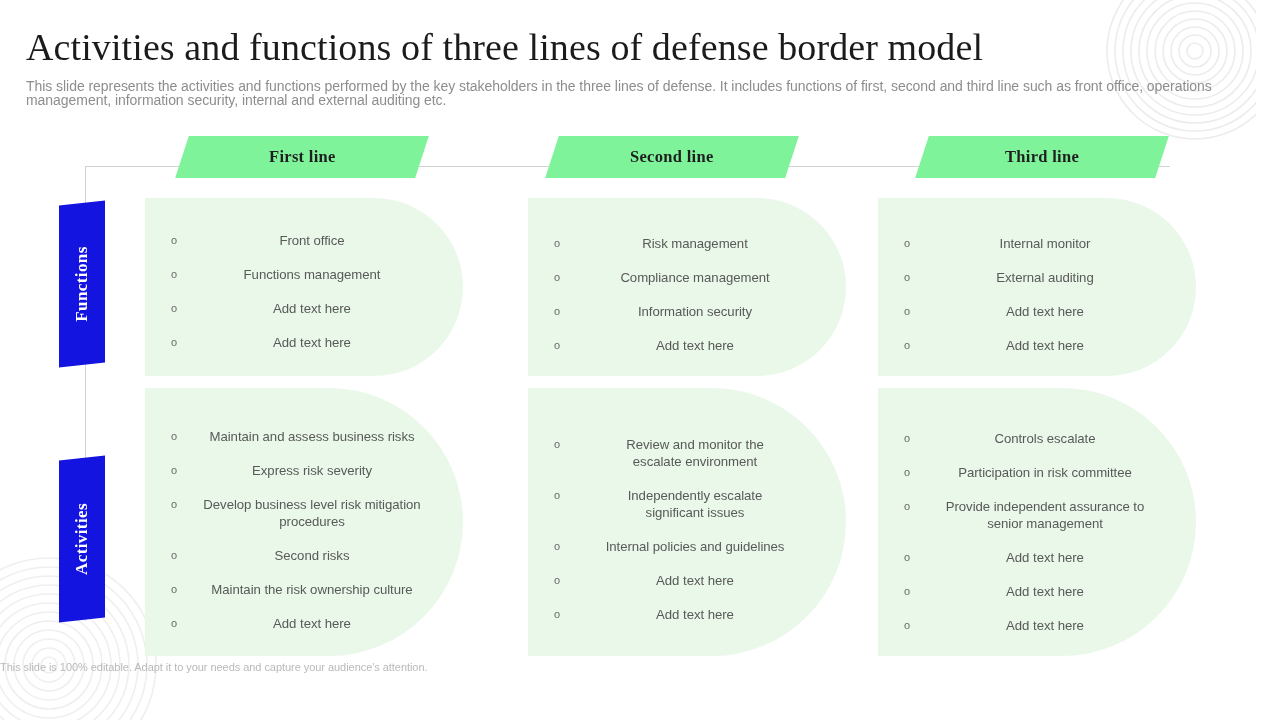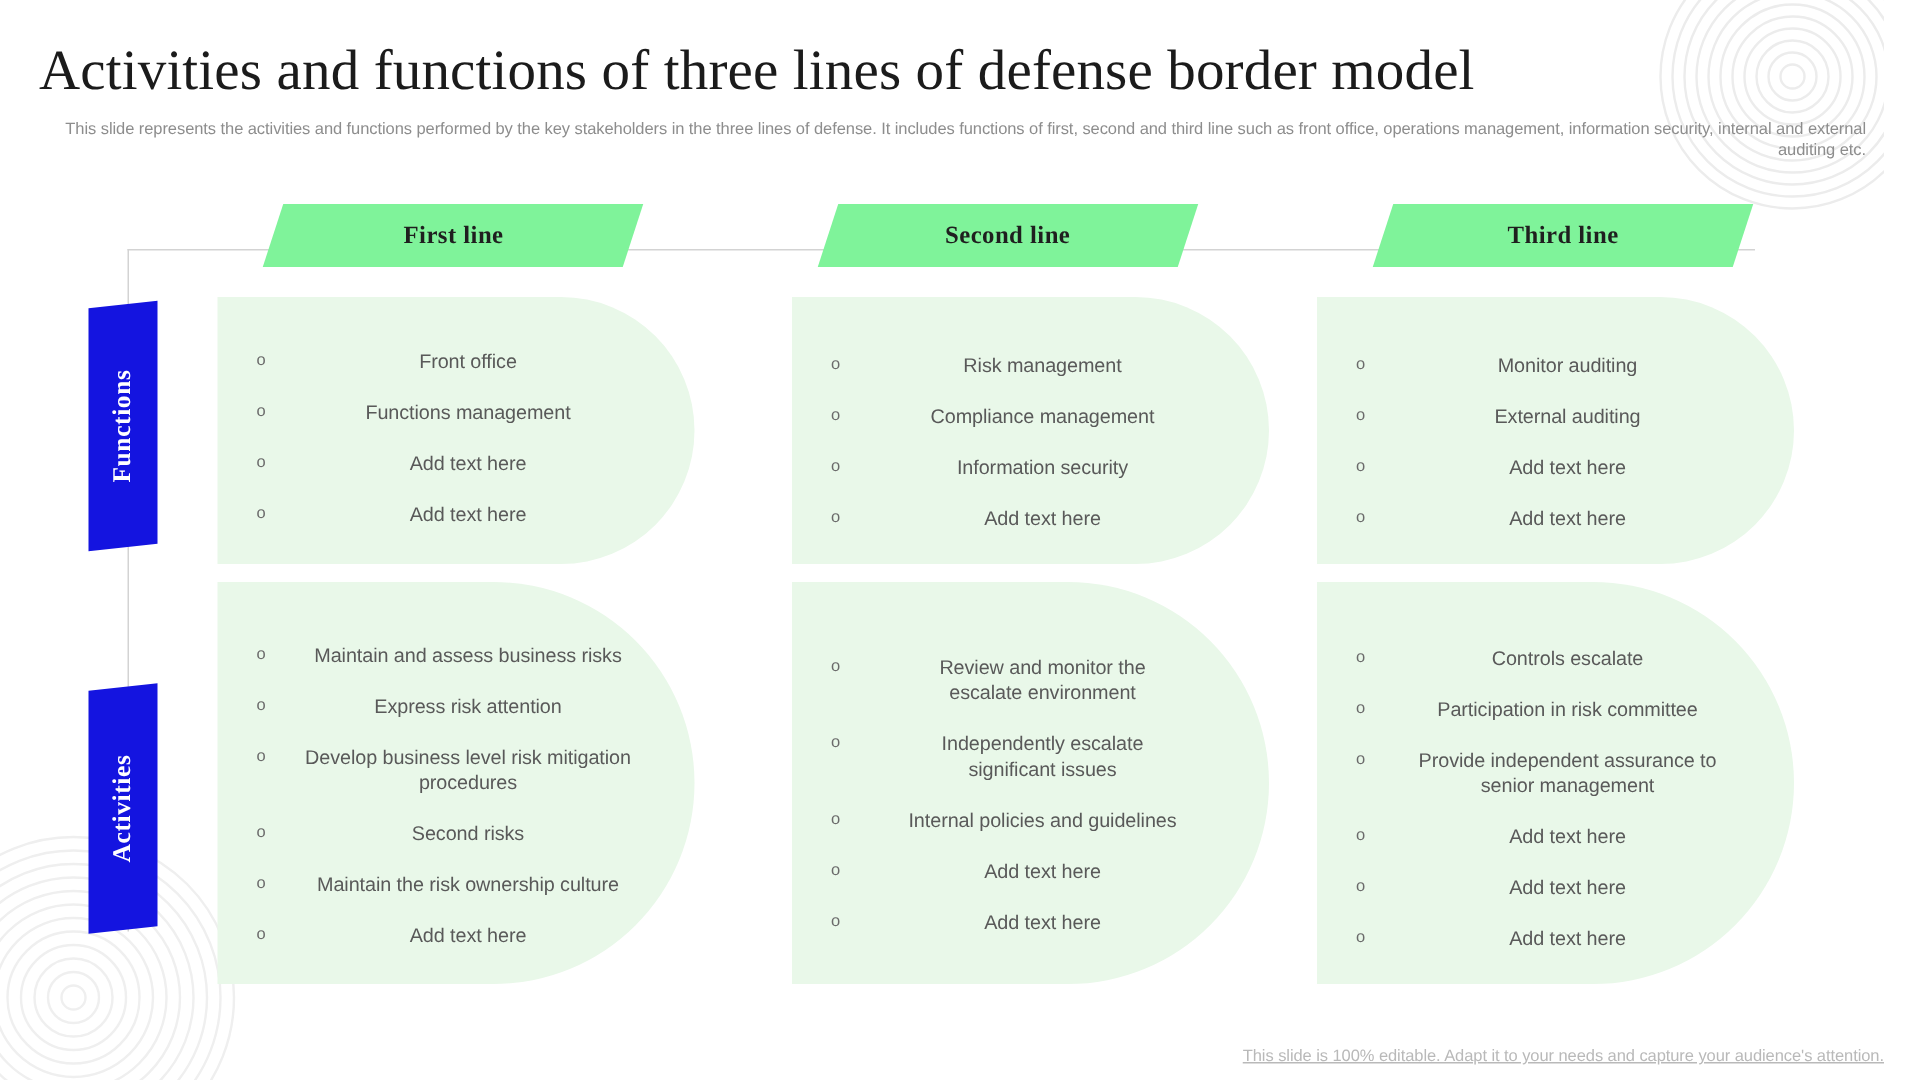--- a/index.html
+++ b/index.html
@@ -41,25 +41,24 @@
     color: #1b1b1b;
     line-height: 46px;
     white-space: nowrap;
   }
 
   .subtitle {
     position: absolute;
     left: 26px;
     top: 79px;
     width: 1218px;
-    font-size: 11px;
+    font-size: 14px;
     line-height: 14.2px;
     color: #8d8d8d;
     letter-spacing: -0.05px;
-    text-align: right;
   }
 
   
   .connector-h {
     position: absolute;
     left: 85px;
     top: 166px;
     width: 1085px;
     height: 1px;
     background: #d3d3d3;
@@ -164,26 +163,25 @@
   .card-c3.card-r2 .bullets { gap: 17px; padding-top: 20px; }
 
   .card-c2.card-r1 .bullets { padding-top: 15px; }
   .card-c3.card-r1 .bullets { padding-top: 15px; }
 
   
   .footer {
     position: absolute;
     left: 0;
     right: 0;
-    top: 698px;
-    text-align: right;
+    top: 661px;
+    text-align: left;
     font-size: 11px;
     color: #b9b9b9;
     letter-spacing: -0.05px;
-    text-decoration: underline;
   }
 </style>
 </head>
 <body>
 
 <div class="slide">
 
   <div class="rings rings-tr">
     <svg width="190" height="190" viewBox="0 0 190 190">
       <g fill="none" stroke="#ececec" stroke-width="1.6">
@@ -281,21 +279,21 @@
         <li class="bullet">
           <span class="bullet-marker">o</span>
           <span class="bullet-text">Add text here</span>
         </li>
       </ul>
   </div>
   <div class="card card-r1 card-c3">
     <ul class="bullets">
         <li class="bullet">
           <span class="bullet-marker">o</span>
-          <span class="bullet-text">Monitor auditing</span>
+          <span class="bullet-text">Internal monitor</span>
         </li>
         <li class="bullet">
           <span class="bullet-marker">o</span>
           <span class="bullet-text">External auditing</span>
         </li>
         <li class="bullet">
           <span class="bullet-marker">o</span>
           <span class="bullet-text">Add text here</span>
         </li>
         <li class="bullet">
@@ -306,21 +304,21 @@
   </div>
 
   <div class="card card-r2 card-c1">
     <ul class="bullets">
         <li class="bullet">
           <span class="bullet-marker">o</span>
           <span class="bullet-text">Maintain and assess business risks</span>
         </li>
         <li class="bullet">
           <span class="bullet-marker">o</span>
-          <span class="bullet-text">Express risk attention</span>
+          <span class="bullet-text">Express risk severity</span>
         </li>
         <li class="bullet">
           <span class="bullet-marker">o</span>
           <span class="bullet-text">Develop business level risk mitigation
 procedures</span>
         </li>
         <li class="bullet">
           <span class="bullet-marker">o</span>
           <span class="bullet-text">Second risks</span>
         </li>

